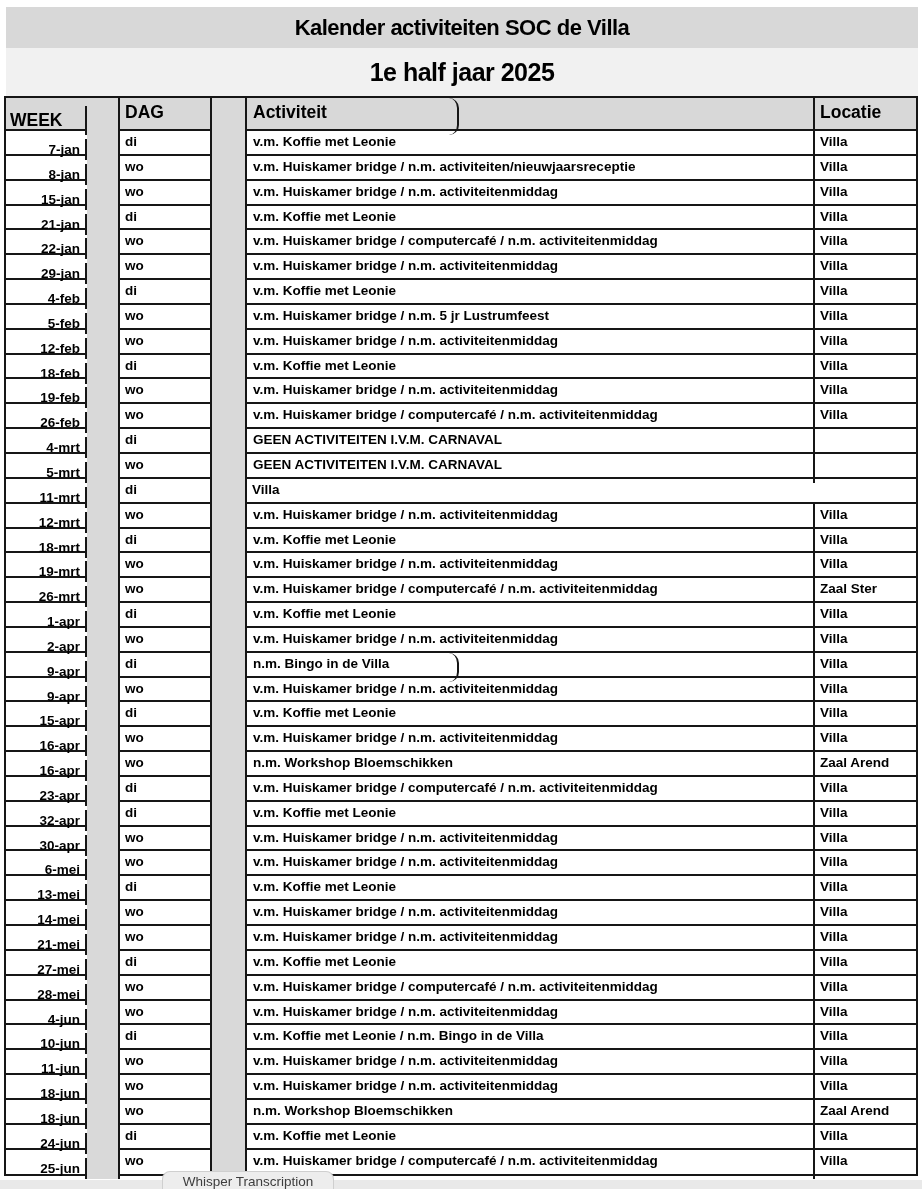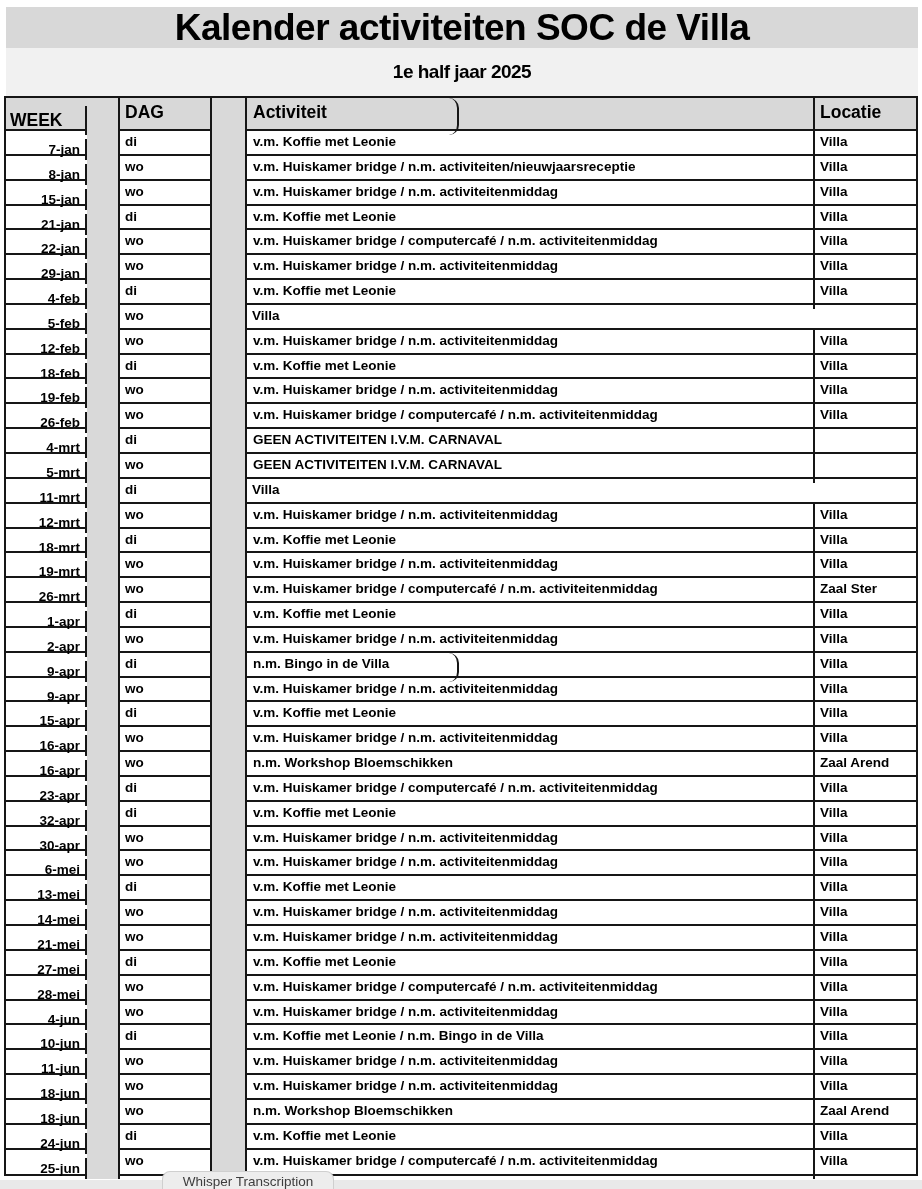--- a/index.html
+++ b/index.html
@@ -7,26 +7,26 @@
   .page {
     position:relative; width:922px; height:1189px; overflow:hidden;
     background:#ffffff;
     font-family:"Liberation Sans", sans-serif;
     color:#000;
   }
   .title-band {
     position:absolute; left:6px; top:7px; width:912px; height:41px;
     background:#d8d8d8; display:flex; align-items:center; justify-content:center;
   }
-  .title-band h1 { font-size:37px; font-weight:bold; letter-spacing:-0.5px; }
+  .title-band h1 { font-size:22px; font-weight:bold; letter-spacing:-0.5px; }
   .subtitle-band {
     position:absolute; left:6px; top:48px; width:912px; height:48px;
     background:#f1f1f1; display:flex; align-items:center; justify-content:center;
   }
-  .subtitle-band h2 { font-size:19px; font-weight:bold; letter-spacing:-0.5px;text-align:right; }
+  .subtitle-band h2 { font-size:25px; font-weight:bold; letter-spacing:-0.5px;text-align:right; }
 
   .cal-table {
     position:absolute; left:4px; top:96px; width:914px;
     border:2px solid #161616; background:#fff;
   }
   .t-row {
     display:grid;
     grid-template-columns:81px 33px 92px 35px 212px 1fr 101px;
     height:24.85px;
     border-bottom:2px solid #161616;
@@ -137,20 +137,21 @@
           <div class="cell dag">di</div>
           <div class="cell gap"></div>
           <div class="cell act">v.m. Koffie met Leonie</div>
           <div class="cell loc last">Villa</div>
         </div>
         <div class="t-row">
           <div class="cell week">5-feb</div>
           <div class="cell gap"></div>
           <div class="cell dag">wo</div>
           <div class="cell gap"></div>
+          <div class="cell act">v.m. Huiskamer bridge / n.m. 5 jr Lustrumfeest</div>
           <div class="cell loc last">Villa</div>
         </div>
         <div class="t-row">
           <div class="cell week">12-feb</div>
           <div class="cell gap"></div>
           <div class="cell dag">wo</div>
           <div class="cell gap"></div>
           <div class="cell act">v.m. Huiskamer bridge / n.m. activiteitenmiddag</div>
           <div class="cell loc last">Villa</div>
         </div>

